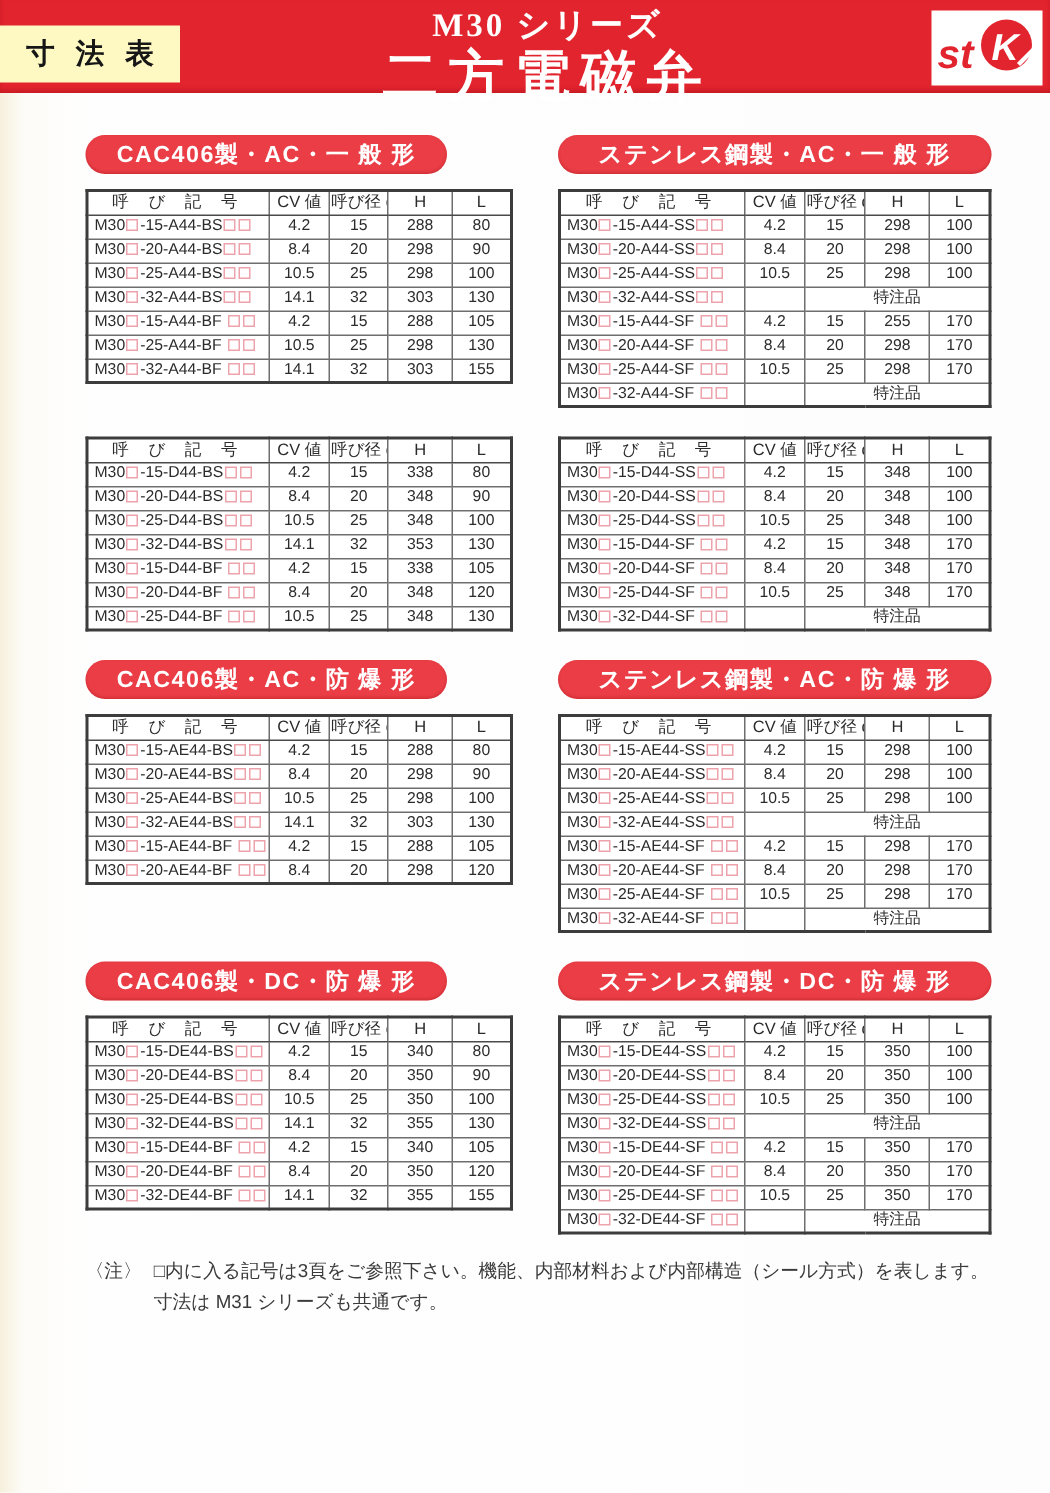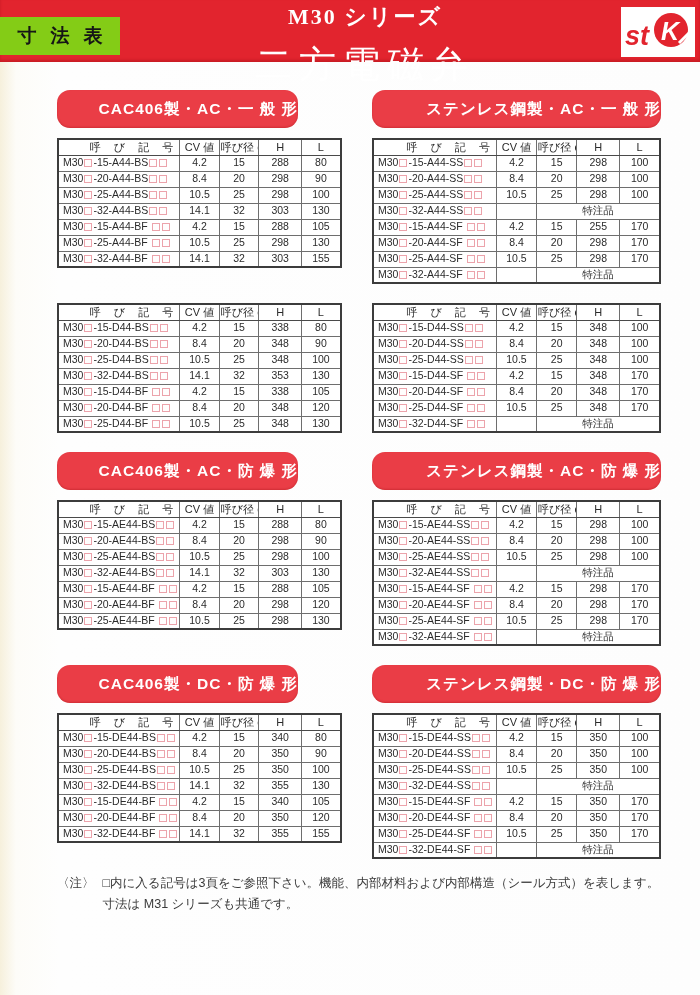--- a/index.html
+++ b/index.html
@@ -13,60 +13,60 @@
     position:relative; width:700px; height:995px;
     background:linear-gradient(90deg,#f6f0dc 0px,#fdfcf8 16px,#fefefe 60px,#fdfdfd 100%);
   }
   
   .banner {
     position:relative; height:62px; background:#e2242e;
     box-shadow:inset 0 -2px 3px rgba(120,0,0,.25);
   }
   .corner-box {
     position:absolute; left:0; top:17px; width:120px; height:38px;
-    background:#84cc16; display:flex; align-items:center; justify-content:center;
+    background:#fef9c3; display:flex; align-items:center; justify-content:center;
     font-family:"Liberation Serif", serif;
     font-size:19px; font-weight:bold; color:#161616;
     letter-spacing:14px; padding-left:14px;
   }
   .banner-center {
     position:absolute; left:120px; right:90px; top:0; text-align:center; color:#fff;
   }
   .series { font-size:22px; font-weight:bold; letter-spacing:2px; margin-top:2px;font-family:Liberation Serif, serif; }
-  .main-title { font-size:37px; font-weight:normal; letter-spacing:7px; line-height:1.05;margin-top:14px; }
+  .main-title { font-size:37px; font-weight:bold; letter-spacing:7px; line-height:1.05; }
   .logo-box {
     position:absolute; right:5px; top:7px; width:74px; height:50px;
     background:#ffffff; display:flex; align-items:center; justify-content:center;
   }
   
   .grid {
     display:grid; grid-template-columns:285px 289px;
     column-gap:30px; row-gap:19px;
     padding:28px 0 0 57px;
   }
   .tsec { }
   .tbar {
-    height:38px; background:#ea3d46; border-radius:13px;
-    color:#fff; display:flex; align-items:center; justify-content:flex-end;
+    height:26px; background:#ea3d46; border-radius:13px;
+    color:#fff; display:flex; align-items:center; justify-content:center;
     font-weight:bold; font-size:15.5px; letter-spacing:1px;
     margin-bottom:10px;
     box-shadow:inset 0 -1px 2px rgba(130,0,0,.25);
   }
   .tsec.left .tbar { width:241px; }
   table.dtable {
     border-collapse:collapse; width:100%; table-layout:fixed;
     background:#fff; border:2px solid #3c3c3c;
   }
   .dtable th, .dtable td {
     border:1px solid #6e6e6e; height:16px; padding:0 1px;
     font-size:10.5px; color:#2b2b2b; text-align:center;
     line-height:1.1; overflow:hidden; white-space:nowrap;
   }
   .dtable thead th { font-weight:normal; font-size:11px; border-bottom:1.5px solid #4a4a4a; }
-  .dtable thead th.model-h { letter-spacing:5px;text-align:right; }
+  .dtable thead th.model-h { letter-spacing:5px; }
   .dtable td.model-cell { text-align:left; padding-left:4px; font-size:10.5px; }
   .sq {
     display:inline-block; width:8px; height:8px;
     border:1px solid #eca3ab; background:#fffdfd;
     margin:0 1px; vertical-align:-1px;
   }
   
   .note {
     display:flex; margin:14px 0 0 57px; width:610px;
     font-size:12.5px; color:#3a3a3a; line-height:1.65;
@@ -449,27 +449,20 @@
               <td>288</td>
               <td>105</td>
             </tr>
             <tr>
               <td class="model-cell">M30<span class="sq"></span>-20-AE44-BF <span class="sq"></span><span class="sq"></span></td>
               <td>8.4</td>
               <td>20</td>
               <td>298</td>
               <td>120</td>
             </tr>
-            <tr>
-              <td class="model-cell">M30<span class="sq"></span>-25-AE44-BF <span class="sq"></span><span class="sq"></span></td>
-              <td>10.5</td>
-              <td>25</td>
-              <td>298</td>
-              <td>130</td>
-            </tr>
           </tbody>
     </table>
   </section>
 
   <section class="tsec right">
     <div class="tbar">
       <span class="tbar-text">ステンレス鋼製・AC・防 爆 形</span>
     </div>
     <table class="dtable">
       <colgroup>

